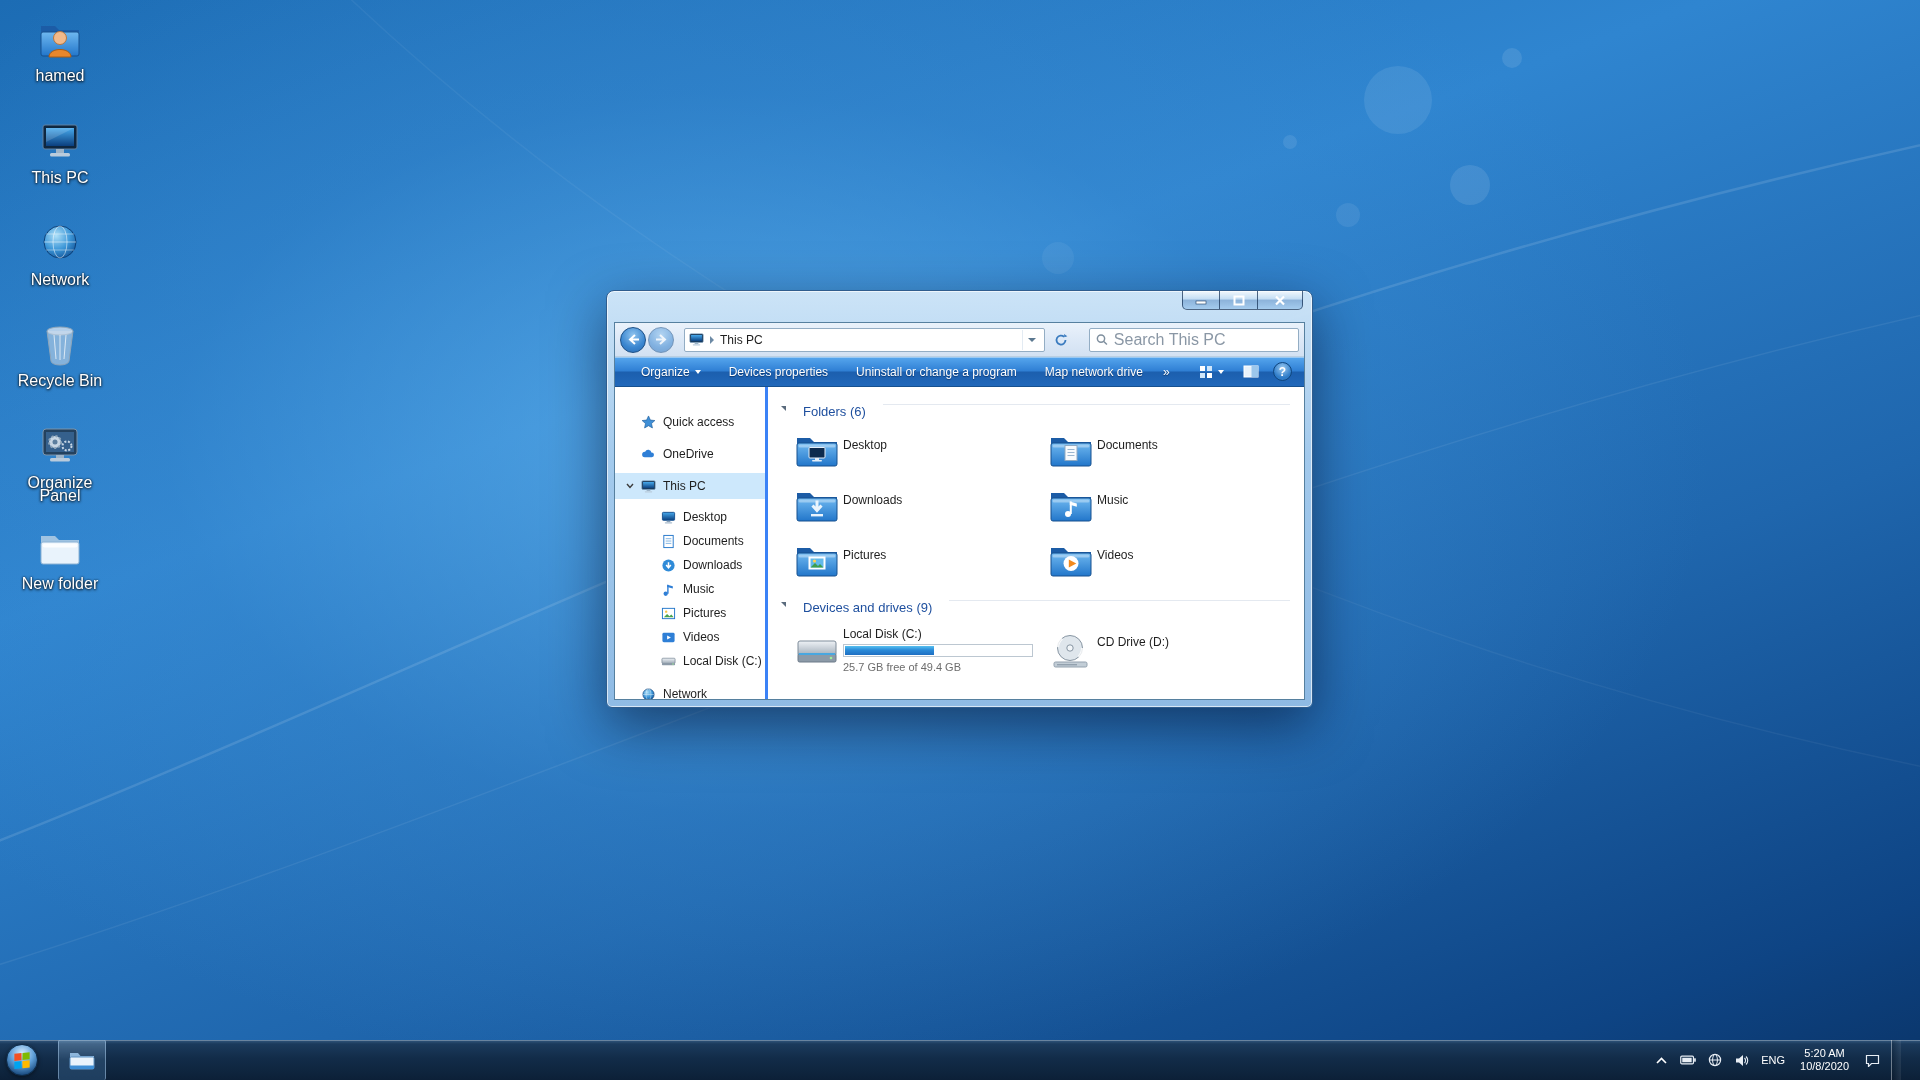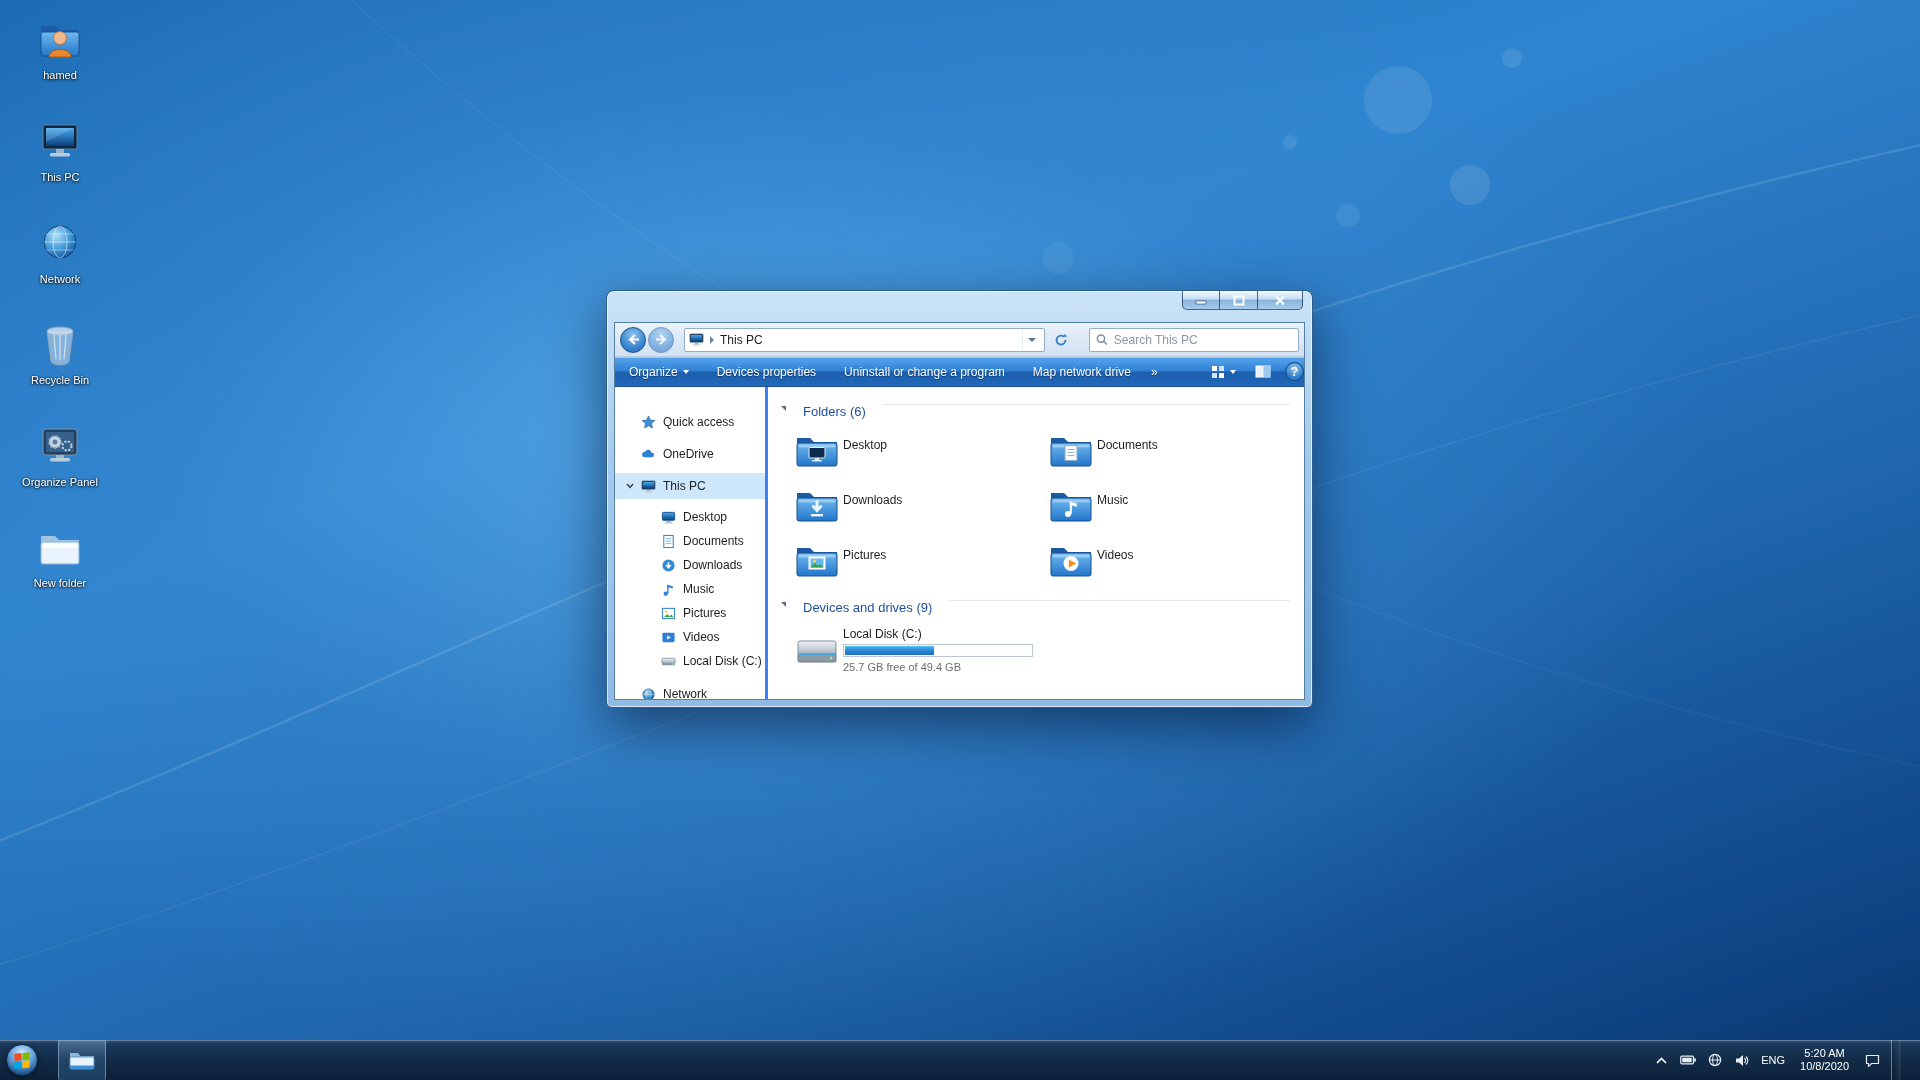--- a/index.html
+++ b/index.html
@@ -7,21 +7,21 @@
   .desktop { position:absolute; inset:0;
     background:
       radial-gradient(ellipse 1400px 900px at 38% 42%, rgba(110,190,245,.55) 0%, rgba(60,140,210,.35) 40%, rgba(0,0,0,0) 70%),
       linear-gradient(160deg, #1c6cb4 0%, #2f85d0 35%, #1f66ad 65%, #0e4484 90%, #0a3468 100%);
   }
   .fx { position:absolute; inset:0; pointer-events:none; }
 
   
   .di { position:absolute; left:14px; width:92px; text-align:center; cursor:default; }
   .di .ic { width:48px; height:48px; margin:0 auto 3px; }
-  .di .lbl { color:#fff; font-size:11px; line-height:13px; text-shadow:0 1px 3px rgba(0,0,0,.95), 0 0 2px rgba(0,0,0,.7); }
+  .di .lbl { color:#fff; font-size:16px; line-height:13px; text-shadow:0 1px 3px rgba(0,0,0,.95), 0 0 2px rgba(0,0,0,.7); }
 
   
   .win { position:absolute; left:606px; top:290px; width:707px; height:418px;
     background:linear-gradient(180deg, rgba(208,230,248,.97), rgba(168,205,238,.95) 40%, rgba(148,190,230,.95));
     border:1px solid #2f5d8e; border-radius:8px 8px 6px 6px;
     box-shadow:inset 0 0 0 1px rgba(255,255,255,.65), 0 18px 55px rgba(0,10,35,.55); }
   .caption { position:absolute; top:0; right:9px; display:flex; }
   .cap { width:38px; height:19px; border:1px solid rgba(24,52,88,.75); border-top:none;
     background:linear-gradient(180deg, rgba(255,255,255,.75), rgba(190,218,242,.55) 45%, rgba(90,140,195,.55) 50%, rgba(150,195,235,.7));
     display:flex; align-items:center; justify-content:center; cursor:pointer; }
@@ -38,24 +38,24 @@
     background:radial-gradient(circle at 50% 30%, #8fc3ee, #3a86d0 60%, #2a6cb4); }
   .navcirc.dim { opacity:.55; }
   .addr { margin-left:8px; width:361px; height:24px; background:#fff; border:1px solid #93adc4; border-radius:2px;
     display:flex; align-items:center; padding:0 4px; font-size:12px; color:#1e1e1e; cursor:text; }
   .addr .chev { width:0; height:0; border-left:4px solid #6d8aa5; border-top:4px solid transparent; border-bottom:4px solid transparent; margin:0 6px 0 4px; }
   .addr .drop { margin-left:auto; width:18px; height:20px; display:flex; align-items:center; justify-content:center; cursor:pointer; border-left:1px solid #e3ebf3; }
   .caret { width:0; height:0; border-top:4px solid #5b7890; border-left:4px solid transparent; border-right:4px solid transparent; }
   .refresh { width:24px; height:24px; margin-left:4px; display:flex; align-items:center; justify-content:center; cursor:pointer; }
   .search { margin-left:auto; width:210px; height:24px; background:#fff; border:1px solid #93adc4; border-radius:2px;
     display:flex; align-items:center; padding:0 6px; gap:6px; }
-  .search input { border:none; outline:none; width:100%; font-size:12px; color:#8b5cf6; background:transparent; }
+  .search input { border:none; outline:none; width:100%; font-size:16px; color:#8b5cf6; background:transparent; }
   .search input::placeholder { color:#8a97a5; }
 
-  .cmdbar { height:30px; display:flex; align-items:center; padding:0 0; gap:0;
+  .cmdbar { height:30px; display:flex; align-items:center; padding:0 12px; gap:0;
     background:linear-gradient(180deg,#57a7ee,#2f7fd4 48%,#1c5fae 52%,#2168ba);
     border-bottom:1px solid #16508f; box-shadow:inset 0 1px 0 rgba(255,255,255,.4); }
   .cmd { color:#fff; font-size:12px; padding:0 14px; height:22px; display:flex; align-items:center; gap:5px;
     text-shadow:0 1px 1px rgba(0,30,70,.6); cursor:pointer; border-radius:2px; white-space:nowrap; }
   .caret-w { width:0; height:0; border-top:4px solid #fff; border-left:3.5px solid transparent; border-right:3.5px solid transparent; }
   .cmd-right { margin-left:auto; display:flex; align-items:center; gap:9px; }
   .help { width:19px; height:19px; border-radius:50%; border:1px solid #10467e; color:#fff; font-size:12px; font-weight:bold;
     display:flex; align-items:center; justify-content:center; cursor:pointer;
     background:radial-gradient(circle at 50% 30%, #9ccbf2, #2f7cc8 65%); }
 
@@ -473,20 +473,30 @@
               <rect x="3" y="21" width="38" height="8" rx="1.5" fill="#8c9aa8" stroke="#6d7b89"></rect>
               <rect x="3.8" y="20" width="36.4" height="2" fill="#49a7e0"></rect>
               <circle cx="36" cy="25" r="1.3" fill="#9ff09a"></circle>
             </svg>
             <div class="lbl">Local Disk (C:)</div>
             <div class="capbar">
                 <div class="capfill" style="width: 48%;"></div>
               </div>
             <div class="detail">25.7 GB free of 49.4 GB</div>
           </div>
+          <div class="dtile" style="left:280px; top:240px">
+            <svg class="ti" viewBox="0 0 44 38">
+              <circle cx="21" cy="15" r="12.5" fill="#dfe6ec" stroke="#8795a2"></circle>
+              <circle cx="21" cy="15" r="12.5" fill="none" stroke="rgba(255,255,255,.8)" stroke-width="3" stroke-dasharray="10 30"></circle>
+              <circle cx="21" cy="15" r="3.2" fill="#f2f6f9" stroke="#8795a2"></circle>
+              <rect x="5" y="29" width="33" height="5" rx="1.5" fill="#c2cdd6" stroke="#93a1ae"></rect>
+              <rect x="8" y="31" width="20" height="1.4" fill="#93a1ae"></rect>
+            </svg>
+            <div class="lbl" style="top:8px">CD Drive (D:)</div>
+          </div>
         </div>
       </div>
     </div>
   </div>
 
   <div class="taskbar">
     <div class="orb">
       <div class="orbc">
         <svg width="18" height="18" viewBox="0 0 20 20">
           <g transform="skewY(-6) translate(0,1.2)">

